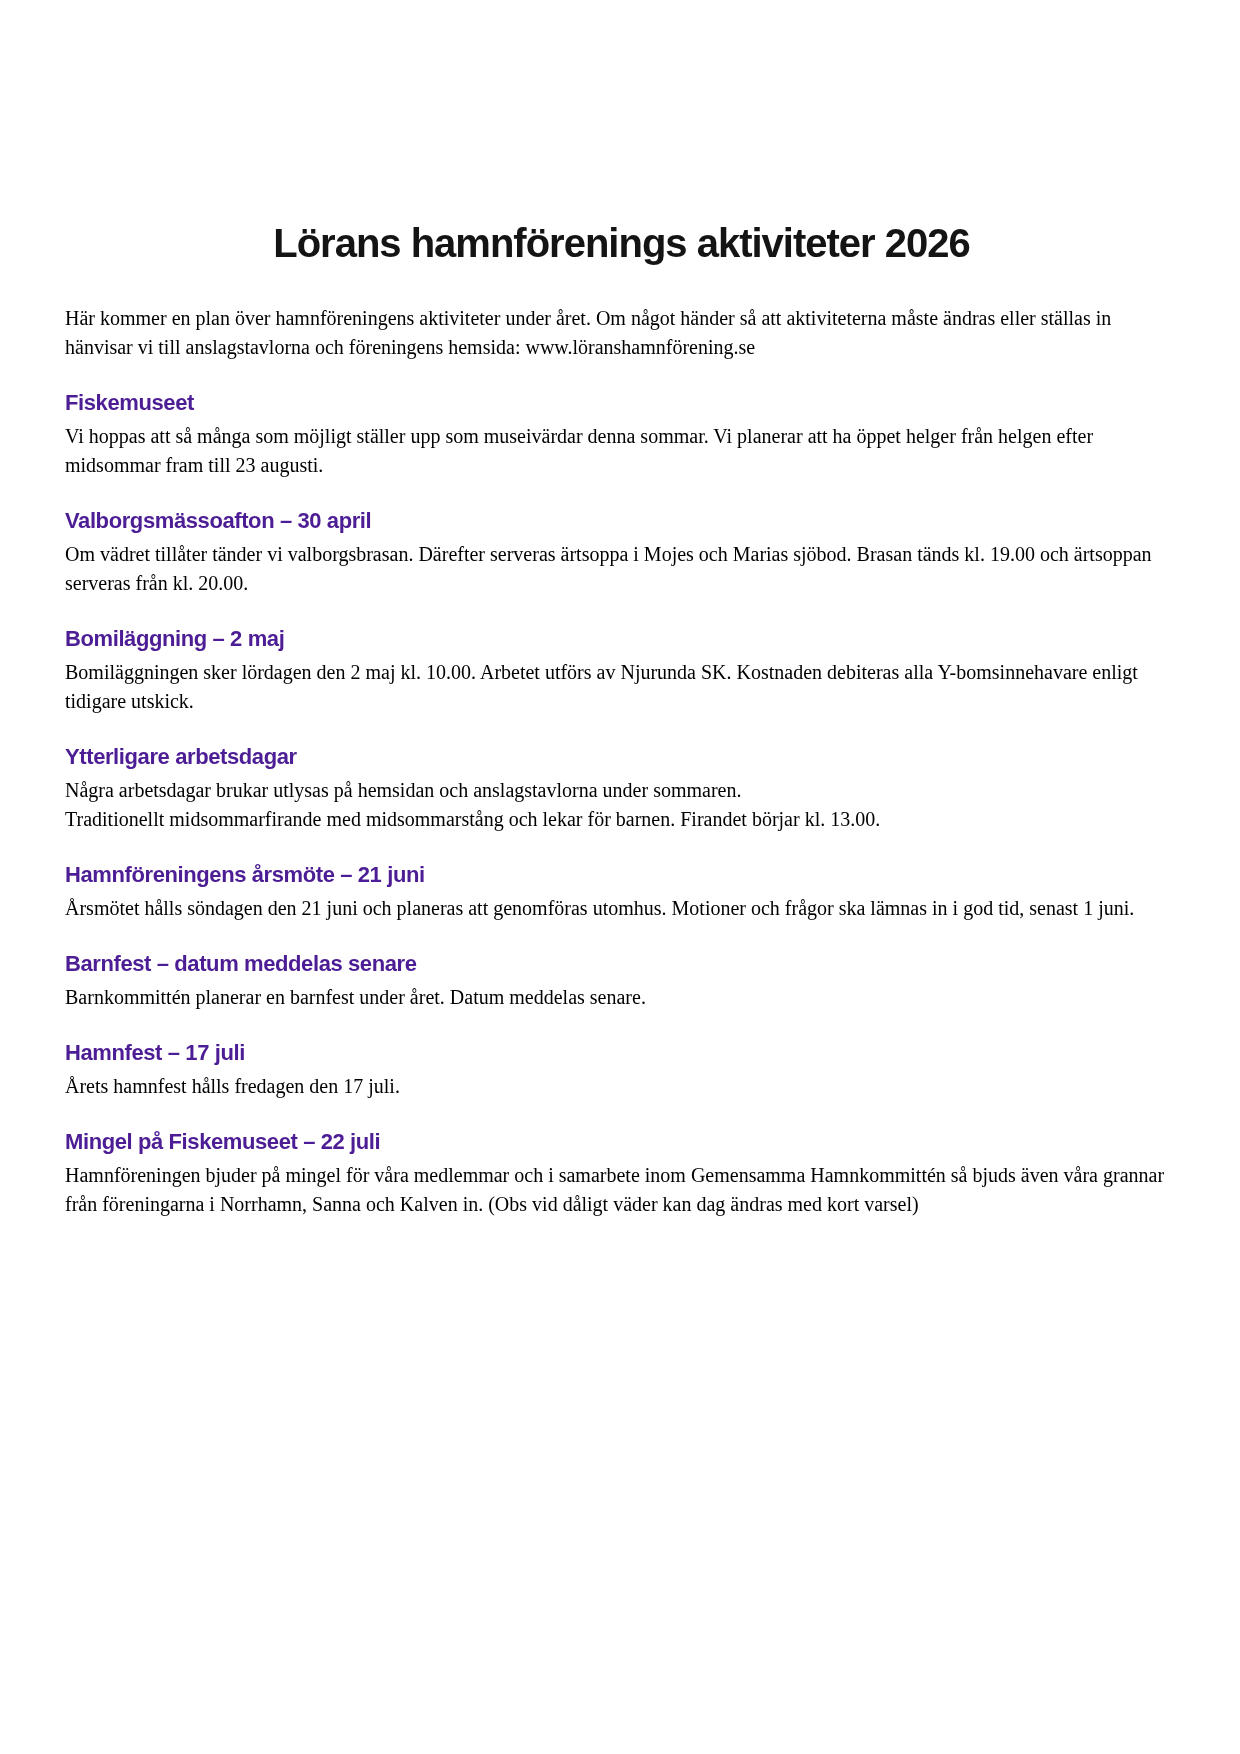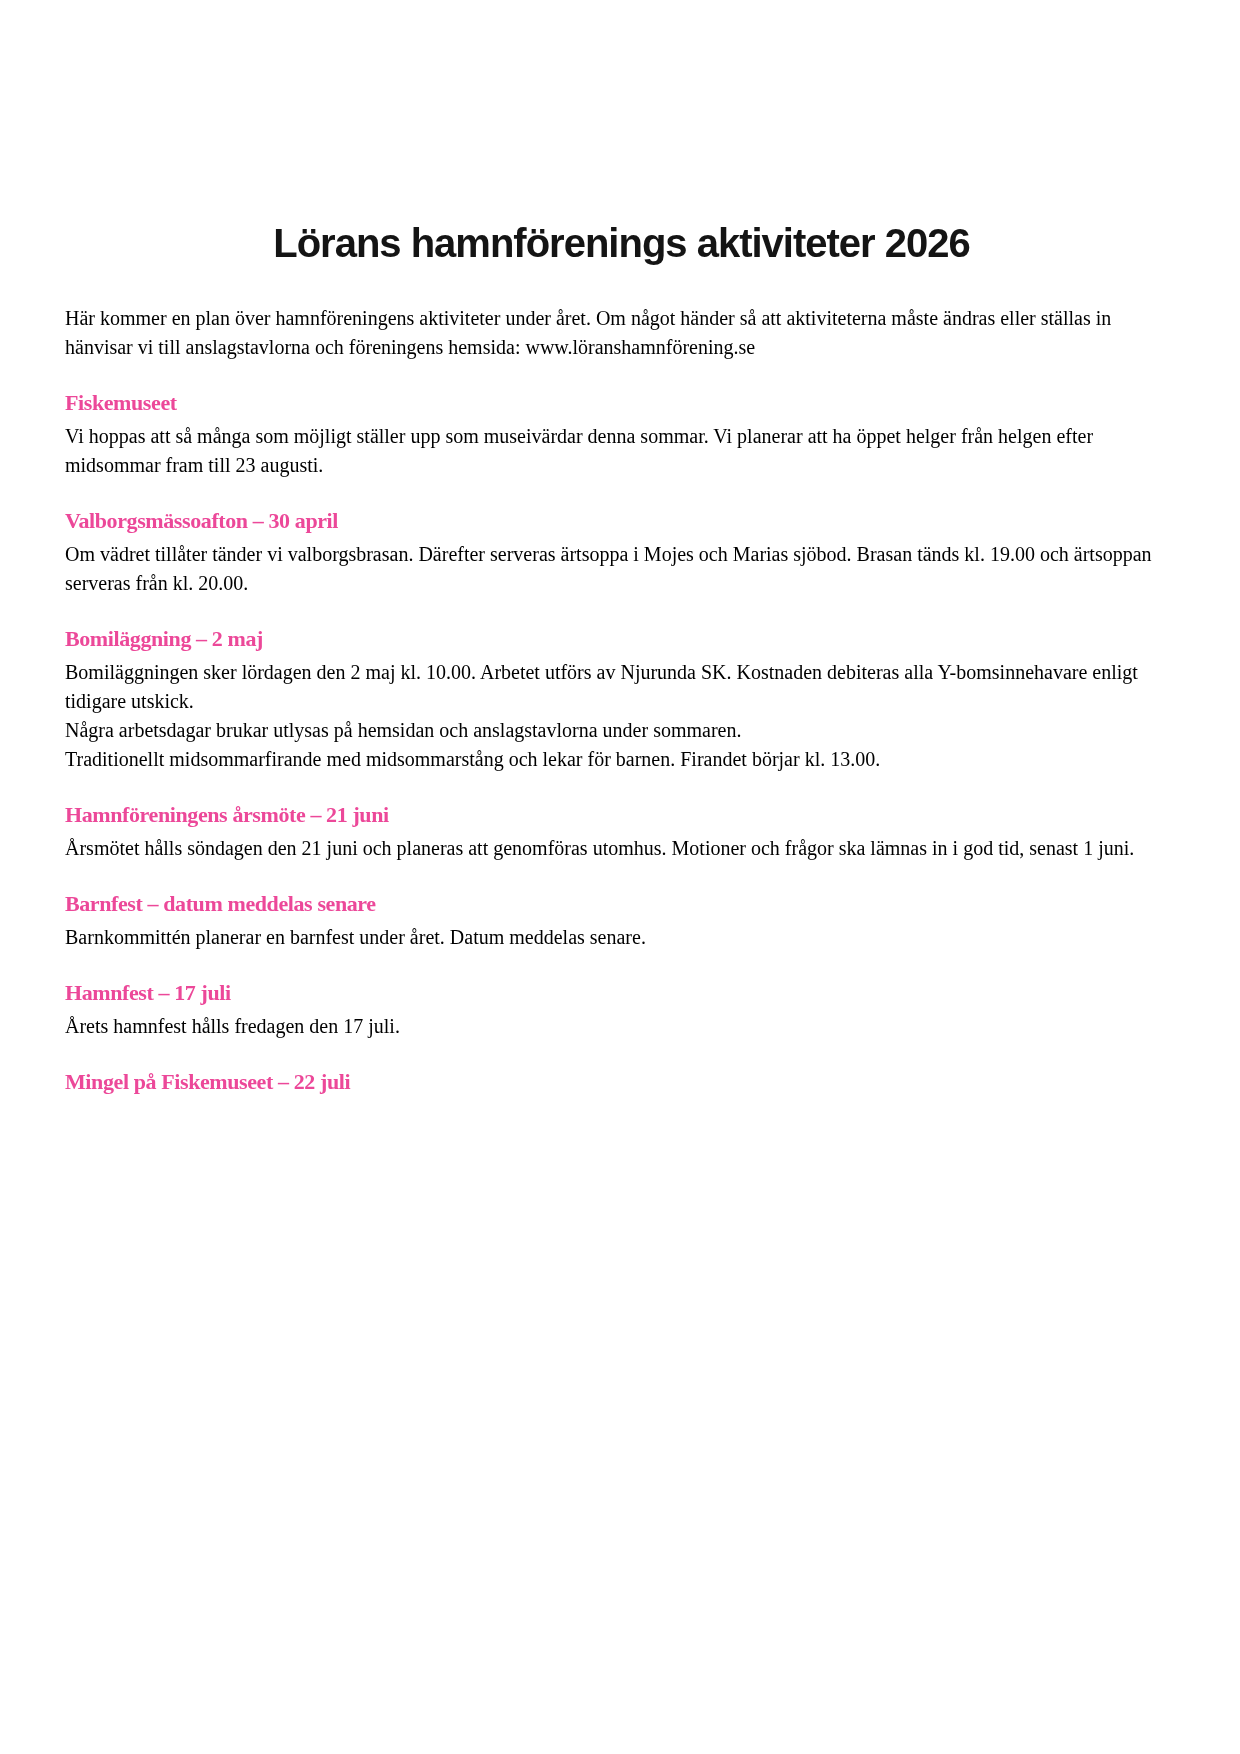--- a/index.html
+++ b/index.html
@@ -26,26 +26,26 @@
   p {
     margin: 0;
     font-family: "Liberation Serif", "DejaVu Serif", serif;
     font-size: 20px;
     line-height: 29px;
     color: #000000;
   }
   .intro { margin-top: 37px; }
   h2 {
     margin: 26px 0 5px 0;
-    font-family: Liberation Serif, serif;
+    font-family: Liberation Sans, sans-serif;
     font-weight: 700;
     font-size: 22px;
     line-height: 29px;
     letter-spacing: -0.4px;
-    color: #ec4899;
+    color: #4c1d95;
   }
   section { margin: 0; }
 </style>
 </head>
 <body>
 
 <div class="page">
 
   <h1>Lörans hamnförenings aktiviteter 2026</h1>
 
@@ -61,20 +61,21 @@
     <p>Om vädret tillåter tänder vi valborgsbrasan. Därefter serveras ärtsoppa i Mojes och Marias sjöbod. Brasan tänds kl. 19.00 och ärtsoppan serveras från kl. 20.00.</p>
   </section>
 
   <section>
     <h2>Bomiläggning – 2 maj</h2>
     <p>Bomiläggningen sker lördagen den 2 maj kl. 10.00. Arbetet utförs av Njurunda SK. Kostnaden debiteras alla Y-bomsinnehavare enligt tidigare utskick.</p>
   </section>
 
 
   <section>
+    <h2>Ytterligare arbetsdagar</h2>
     <p>Några arbetsdagar brukar utlysas på hemsidan och anslagstavlorna under sommaren.</p>
   </section>
 
   <section>
     <p>Traditionellt midsommarfirande med midsommarstång och lekar för barnen. Firandet börjar kl. 13.00.</p>
   </section>
 
   <section>
     <h2>Hamnföreningens årsmöte – 21 juni</h2>
     <p>Årsmötet hålls söndagen den 21 juni och planeras att genomföras utomhus. Motioner och frågor ska lämnas in i god tid, senast 1 juni.</p>
@@ -85,15 +86,16 @@
     <p>Barnkommittén planerar en barnfest under året. Datum meddelas senare.</p>
   </section>
 
   <section>
     <h2>Hamnfest – 17 juli</h2>
     <p>Årets hamnfest hålls fredagen den 17 juli.</p>
   </section>
 
   <section>
     <h2>Mingel på Fiskemuseet – 22 juli</h2>
+    <p>Hamnföreningen bjuder på mingel för våra medlemmar och i samarbete inom Gemensamma Hamnkommittén så bjuds även våra grannar från föreningarna i Norrhamn, Sanna och Kalven in. (Obs vid dåligt väder kan dag ändras med kort varsel)</p>
   </section>
 
 </div>
 
 </body></html>

